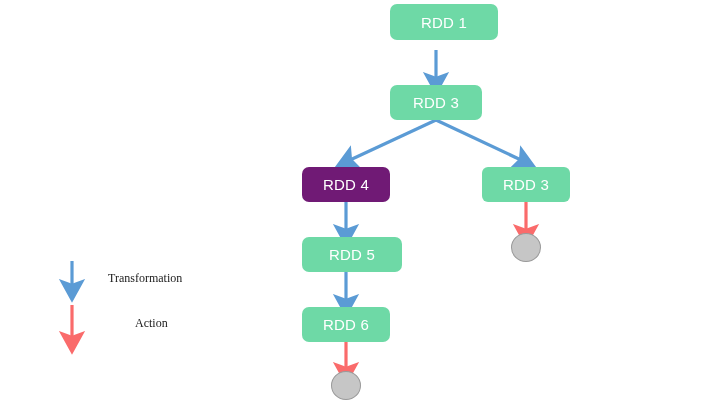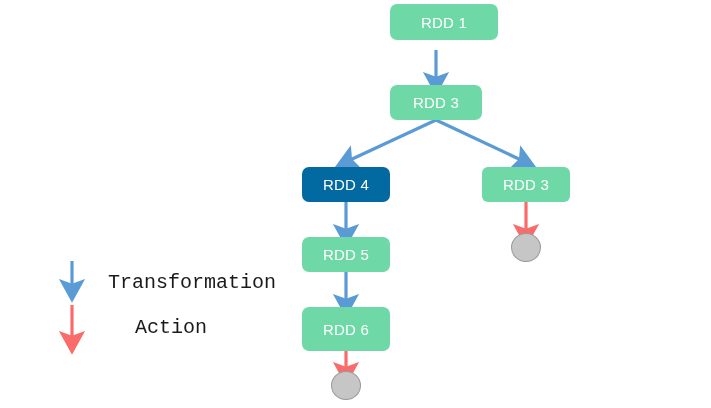--- a/index.html
+++ b/index.html
@@ -41,22 +41,22 @@
   }
   .terminal {
     position: absolute;
     box-sizing: border-box;
     border-radius: 50%;
     z-index: 2;
   }
   .legend-label {
     position: absolute;
     color: #1a1a1a;
-    font-size: 20px;
-    font-family: Liberation Mono, monospace;
+    font-size: 12px;
+    font-family: Liberation Serif, serif;
     white-space: nowrap;
     z-index: 2;
   }
 </style>
 </head>
 <body>
 
 <div id="canvas">
 
   <svg id="edges" viewBox="0 0 711 408" width="711" height="408" xmlns="http://www.w3.org/2000/svg">
@@ -88,33 +88,33 @@
   </svg>
 
   <div class="node" style="left:390px; top:4px; width:108px; height:36px; background:#6ed9a6;">
     <span>RDD 1</span>
   </div>
 
   <div class="node" style="left:390px; top:85px; width:92px; height:35px; background:#6ed9a6;">
     <span>RDD 3</span>
   </div>
 
-  <div class="node" style="left:302px; top:167px; width:88px; height:35px; background:#0369a1;">
+  <div class="node" style="left:302px; top:167px; width:88px; height:35px; background:#701a75;">
     <span>RDD 4</span>
   </div>
 
   <div class="node" style="left:482px; top:167px; width:88px; height:35px; background:#6ed9a6;border-radius:6px;">
     <span>RDD 3</span>
   </div>
 
-  <div class="node" style="left:302px; top:237px; width:88px; height:35px; background:#6ed9a6;">
+  <div class="node" style="left:302px; top:237px; width:100px; height:35px; background:#6ed9a6;">
     <span>RDD 5</span>
   </div>
 
-  <div class="node" style="left:302px; top:307px; width:88px; height:44px; background:#6ed9a6;">
+  <div class="node" style="left:302px; top:307px; width:88px; height:35px; background:#6ed9a6;">
     <span>RDD 6</span>
   </div>
 
   <div class="terminal" style="left:511px; top:233px; width:30px; height:29px; background:#c6c6c6; border:1.5px solid #9a9a9a;"></div>
 
   <div class="terminal" style="left:331px; top:371px; width:30px; height:29px; background:#c6c6c6; border:1.5px solid #9a9a9a;"></div>
 
   <div class="legend-label" style="left:108px; top:271px;">Transformation</div>
 
   <div class="legend-label" style="left:108px; top:316px;margin-left:27px;">Action</div>

